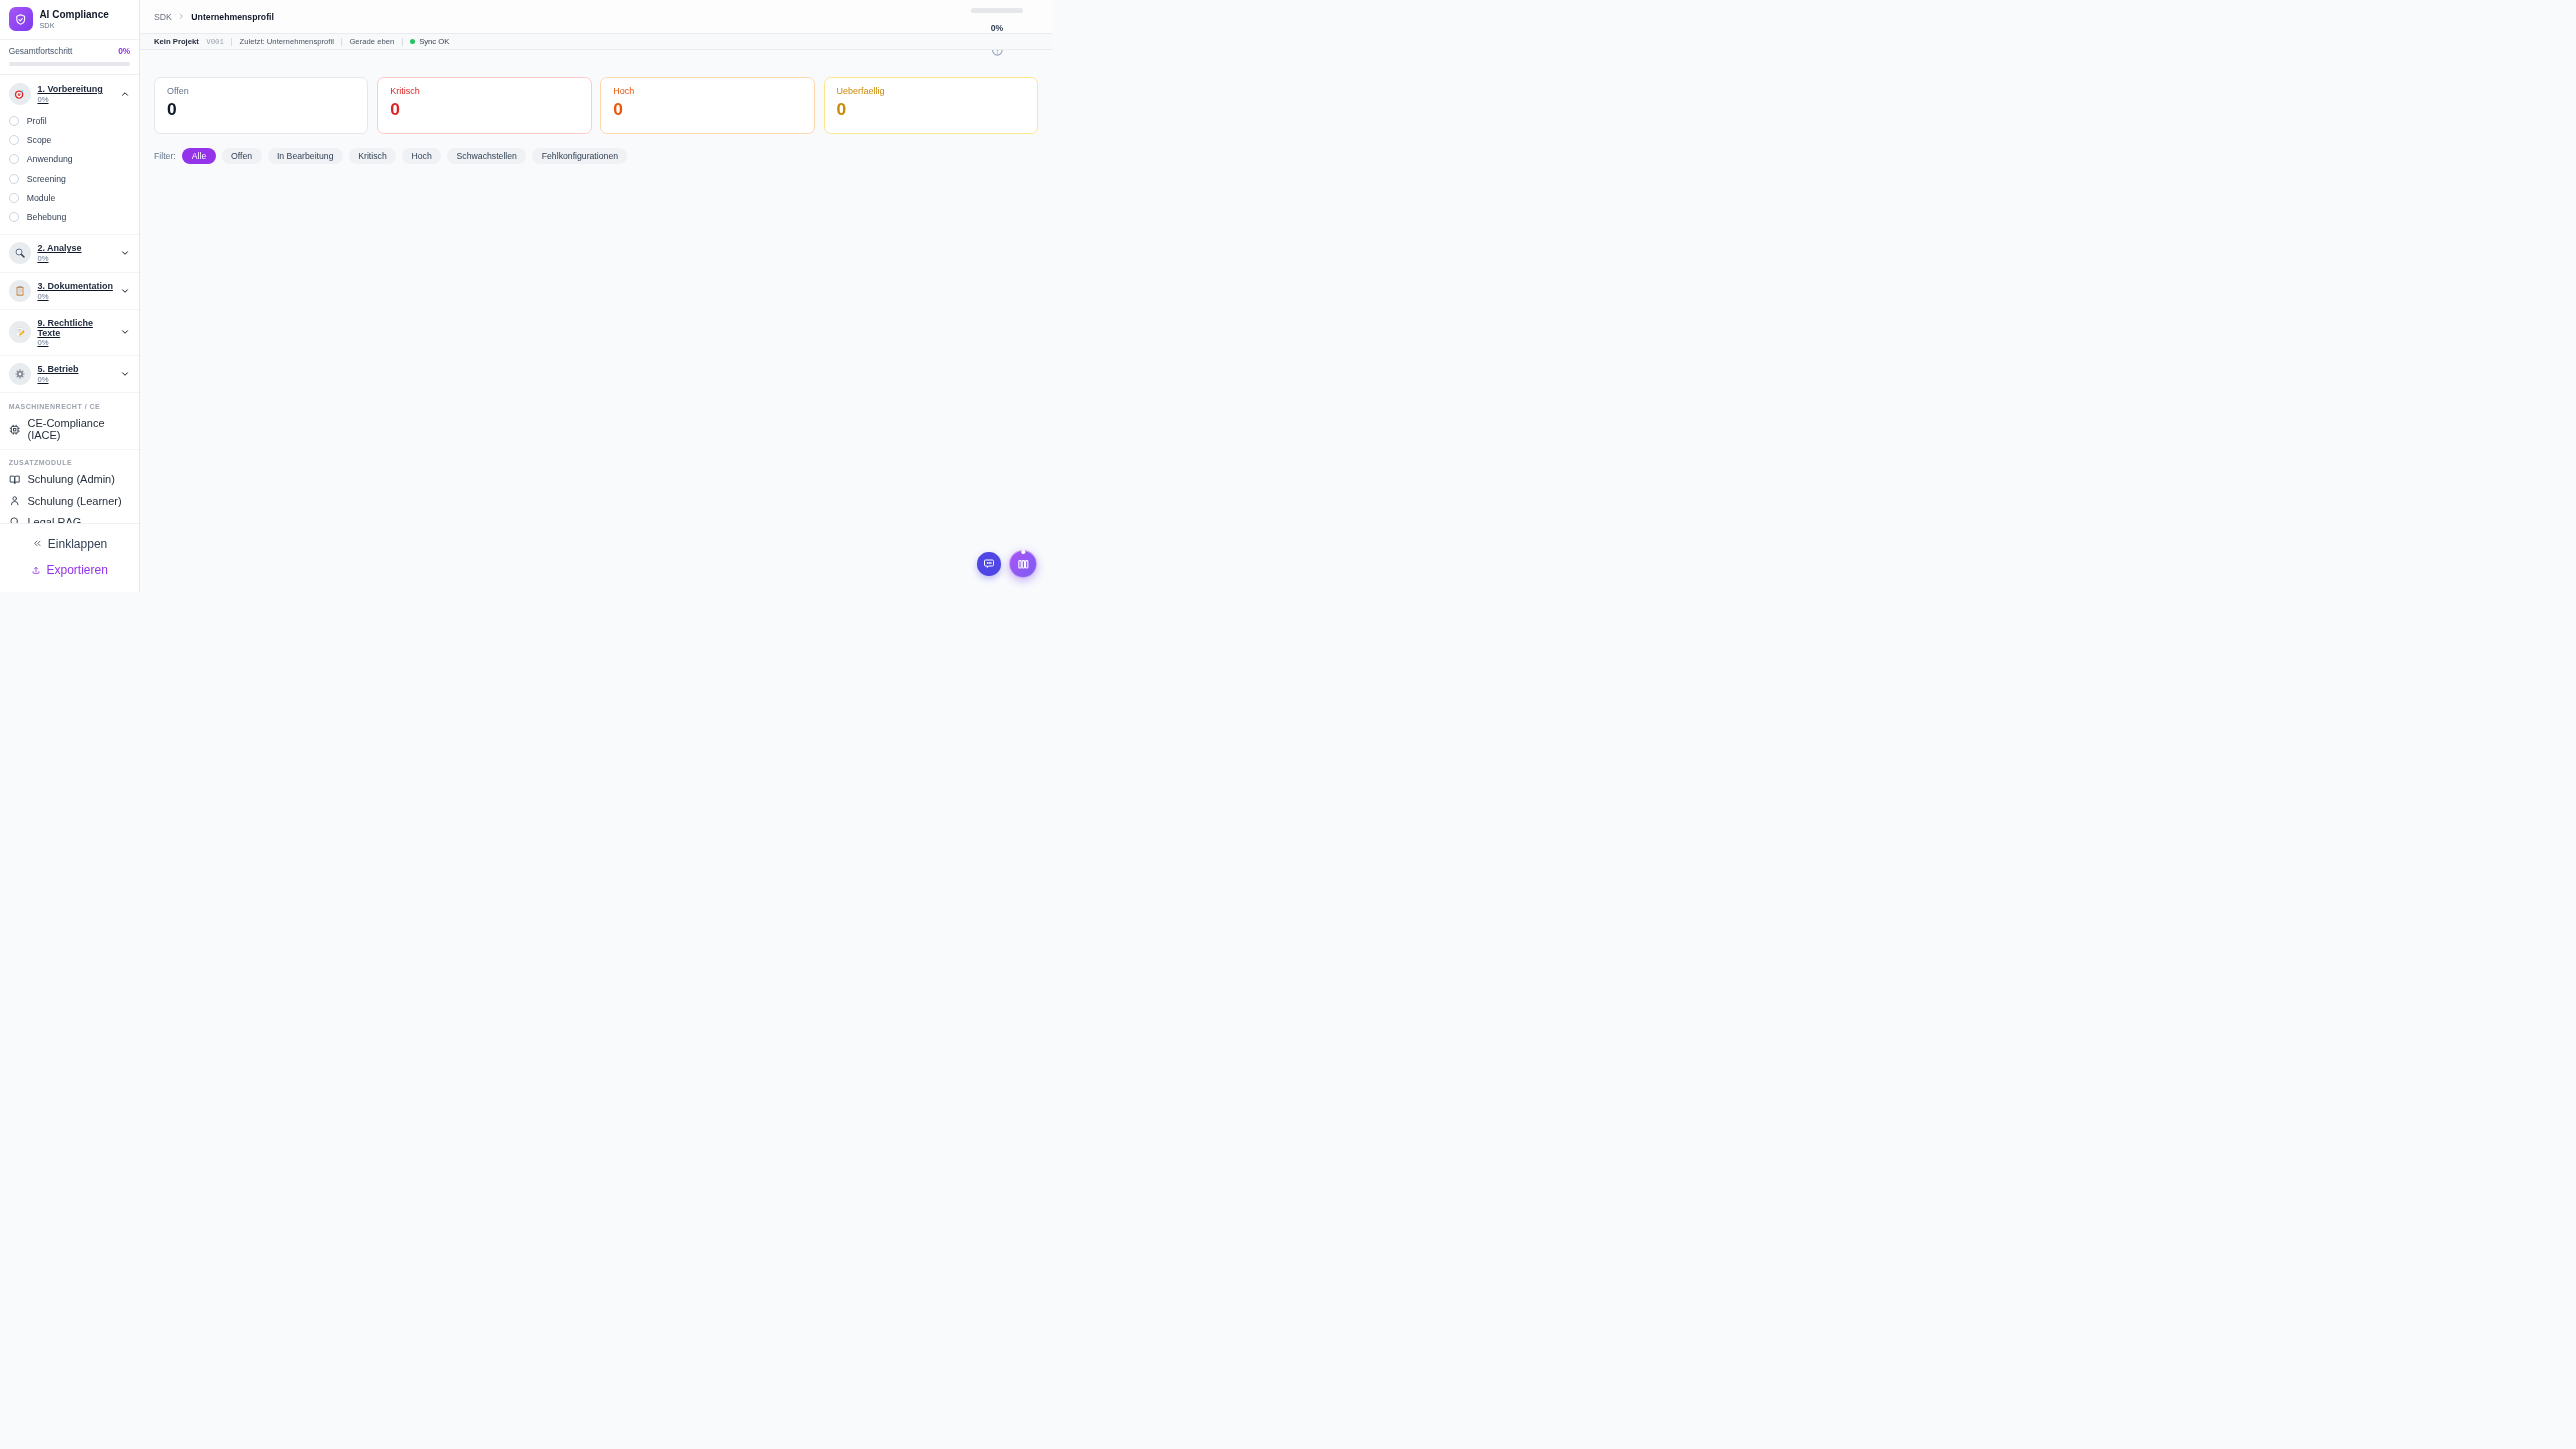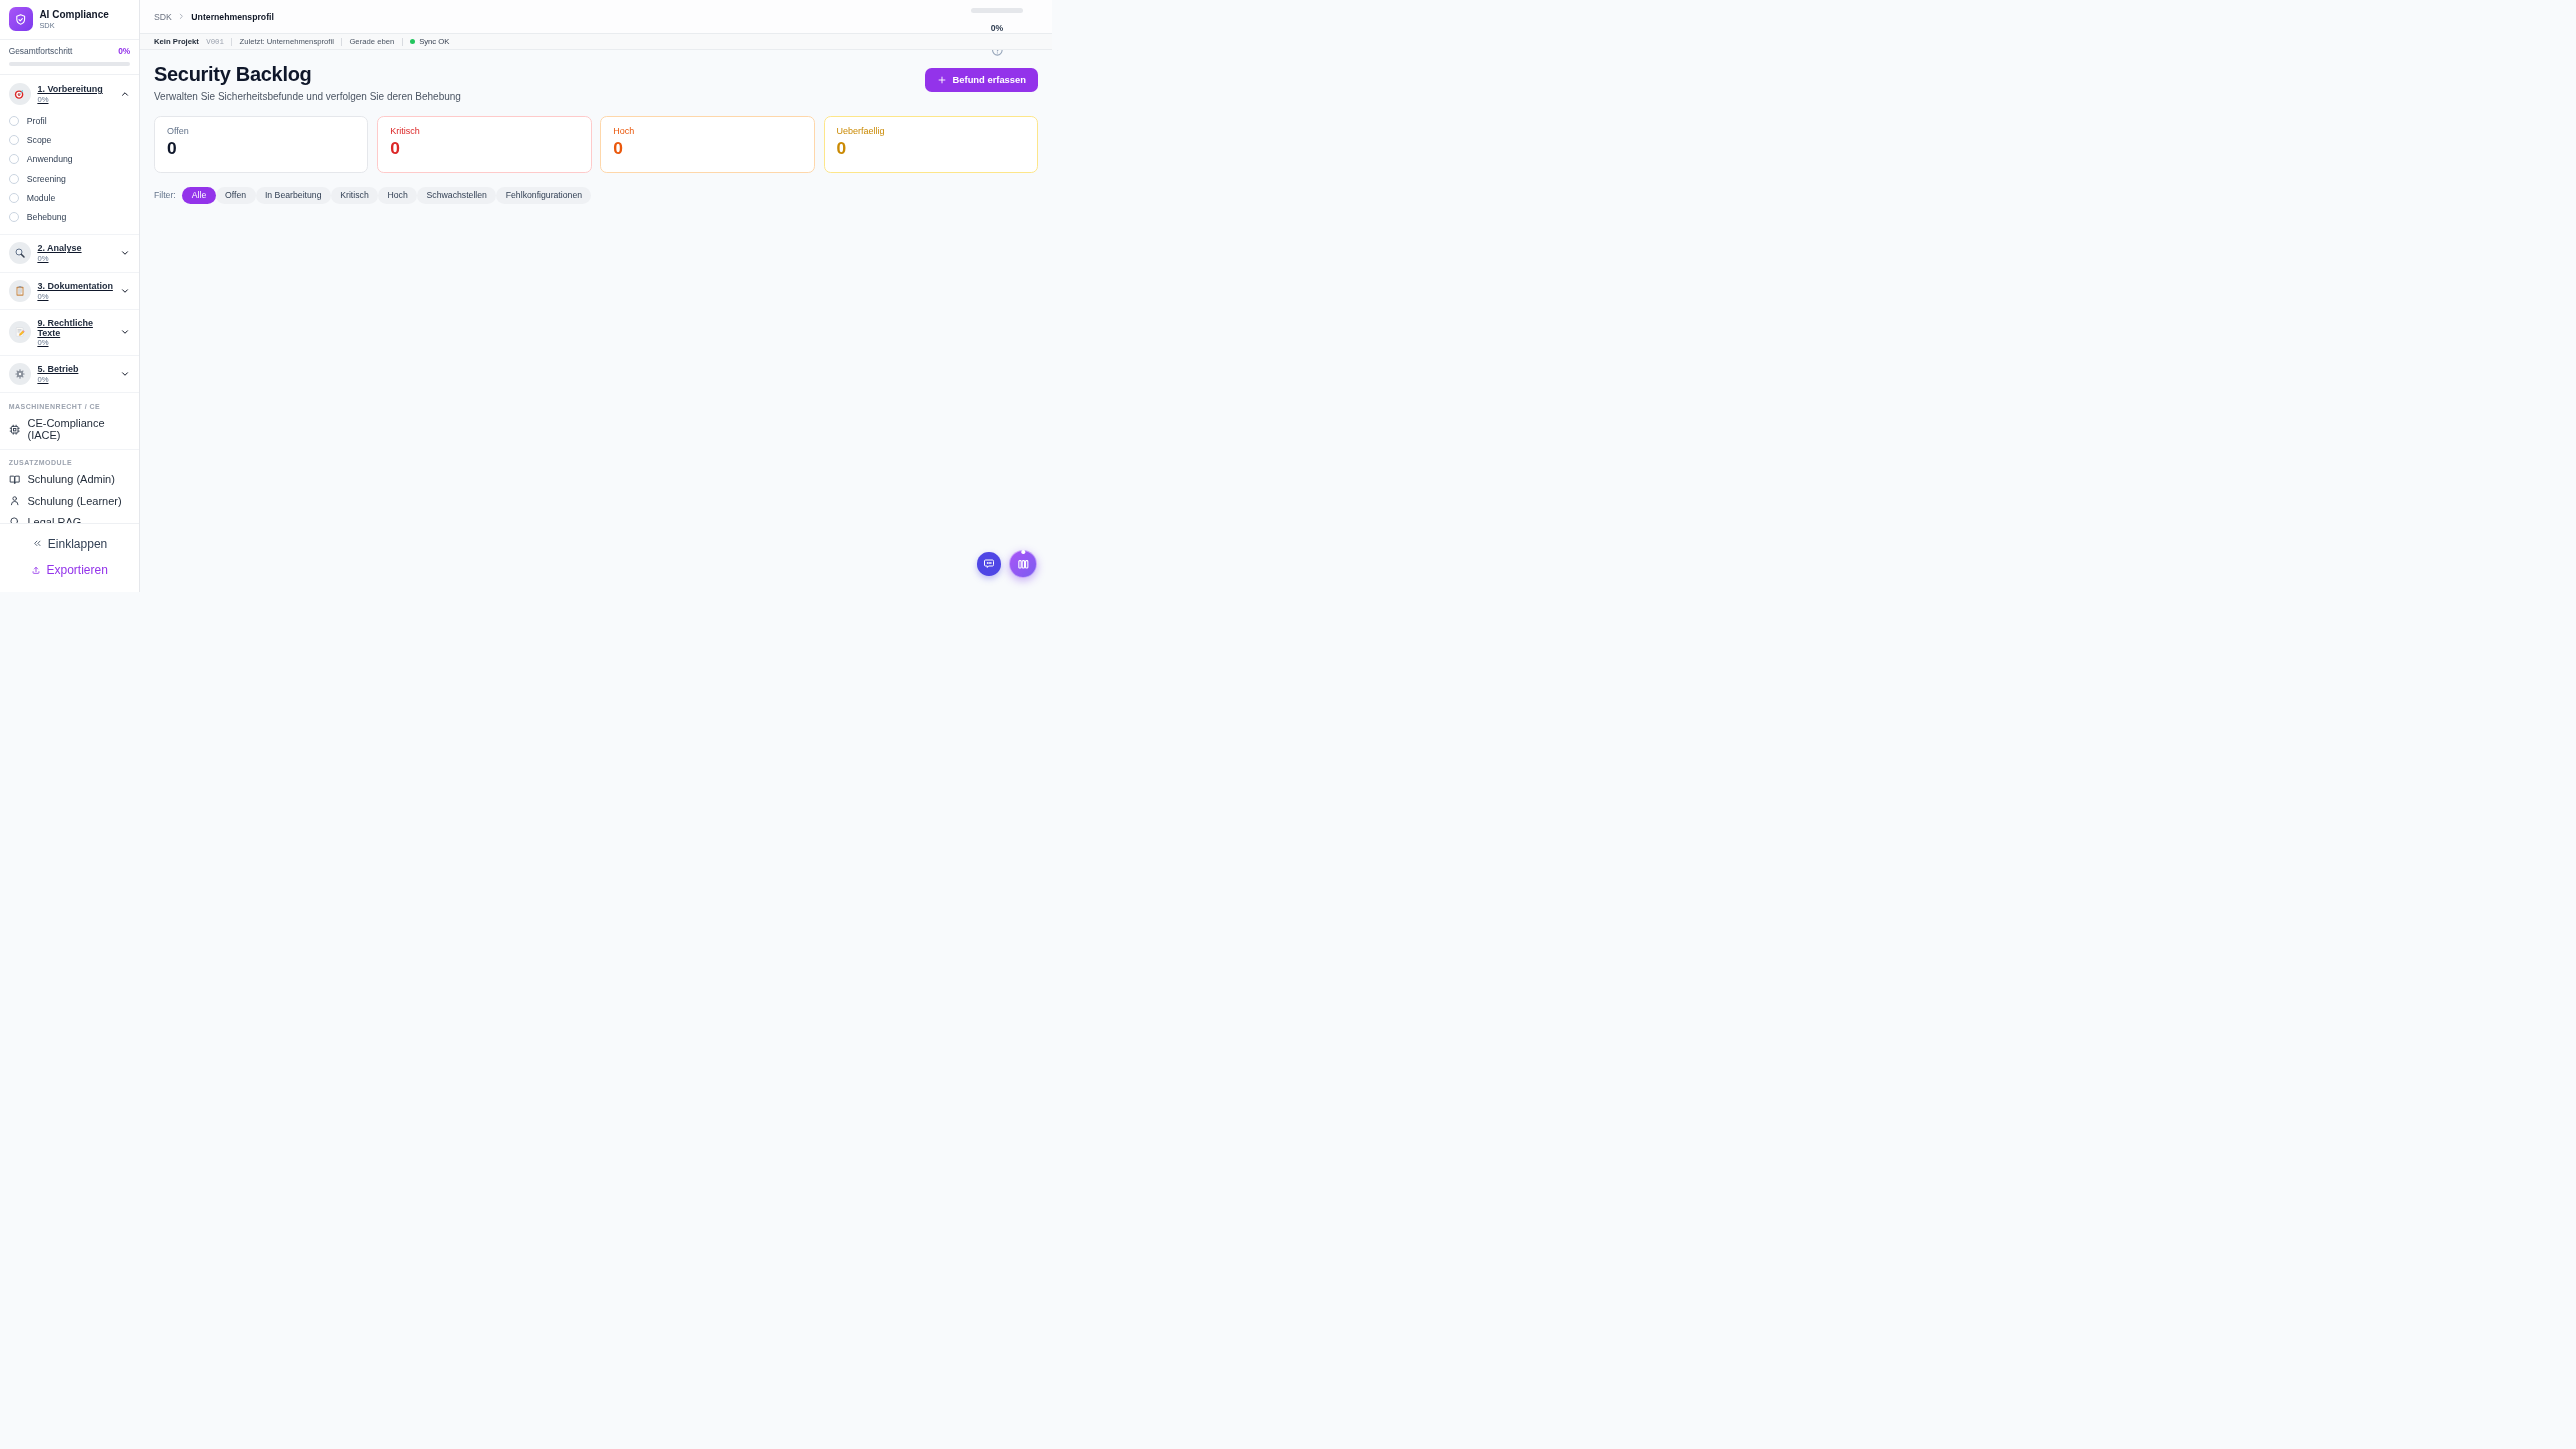--- a/index.html
+++ b/index.html
@@ -384,34 +384,20 @@
       <span class="vsep"></span>
       <span class="st-text">Gerade eben</span>
       <span class="vsep"></span>
       <span class="st-sync">
         <span class="dot"></span>
         <span>Sync OK</span>
       </span>
     </div>
 
     <div class="content">
-      <div class="head-row">
-        <div>
-          <h1 class="page-title">Security Backlog</h1>
-          <div class="page-sub">Verwalten Sie Sicherheitsbefunde und verfolgen Sie deren Behebung</div>
-        </div>
-        <button class="add-btn">
-          <span style="display:flex">
-            <svg width="10" height="10" viewBox="0 0 24 24" fill="none" stroke="#fff" stroke-width="2.2" stroke-linecap="round">
-                <path d="M12 5v14M5 12h14"></path>
-              </svg>
-          </span>
-          <span>Befund erfassen</span>
-        </button>
-      </div>
 
       <div class="stats" id="stats-grid">
           <div class="stat-card" style="border-color: rgb(229, 231, 235);">
             <div class="stat-label" style="color: rgb(100, 116, 139);">Offen</div>
             <div class="stat-value" style="color: rgb(15, 23, 42);">0</div>
           </div>
           <div class="stat-card" style="border-color: rgb(254, 202, 202);">
             <div class="stat-label" style="color: rgb(220, 38, 38);">Kritisch</div>
             <div class="stat-value" style="color: rgb(220, 38, 38);">0</div>
           </div>
@@ -420,21 +406,21 @@
             <div class="stat-value" style="color: rgb(234, 88, 12);">0</div>
           </div>
           <div class="stat-card" style="border-color: rgb(253, 230, 138);">
             <div class="stat-label" style="color: rgb(202, 138, 4);">Ueberfaellig</div>
             <div class="stat-value" style="color: rgb(202, 138, 4);">0</div>
           </div>
         </div>
 
       <div class="filter-row">
         <span class="filter-label">Filter:</span>
-        <span id="chips" style="display: flex; ">
+        <span id="chips" style="display: flex; gap: 6px;">
             <span class="chip active">Alle</span>
             <span class="chip">Offen</span>
             <span class="chip">In Bearbeitung</span>
             <span class="chip">Kritisch</span>
             <span class="chip">Hoch</span>
             <span class="chip">Schwachstellen</span>
             <span class="chip">Fehlkonfigurationen</span>
           </span>
       </div>
 

